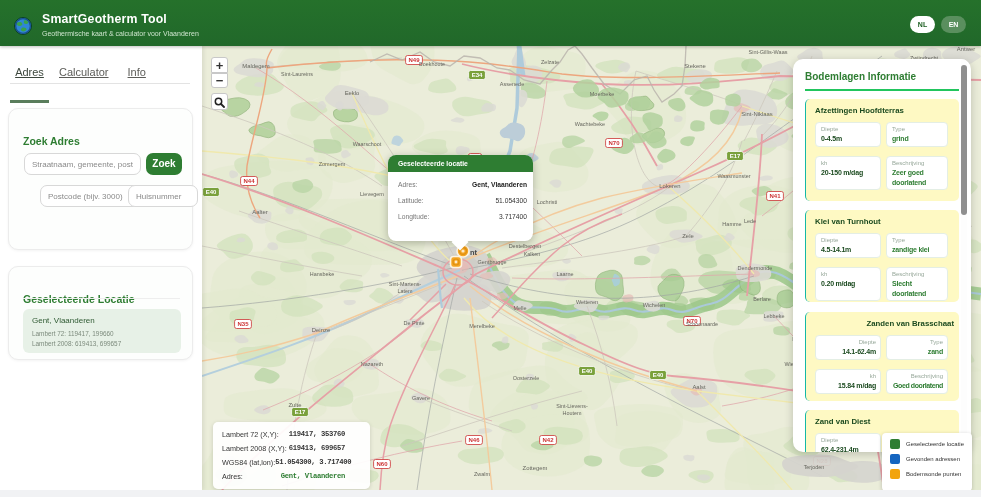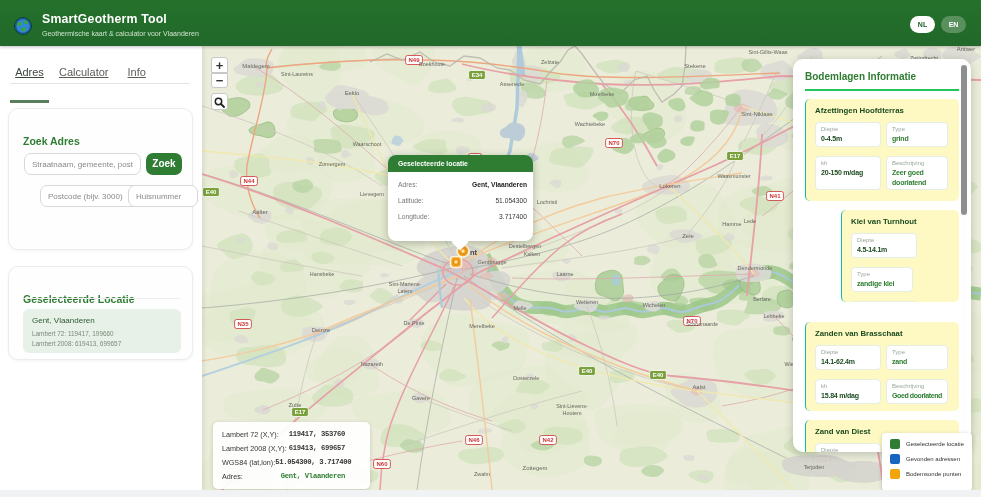--- a/index.html
+++ b/index.html
@@ -58,22 +58,22 @@
 #coords { position:absolute; left:11px; top:376px; width:157px; background:rgba(255,255,255,.93); border-radius:5px; padding:8px 9px 3px 9px; z-index:5; box-shadow:0 1px 4px rgba(0,0,0,.15); }
 .crow { display:flex; justify-content:space-between; font-size:7.2px; color:#333; margin:0 16px 5px 0; white-space:nowrap; }
 .crow .cv { font-family:"Liberation Mono",monospace; font-size:7.2px; font-weight:bold; color:#333; letter-spacing:-0.3px; }
 .crow .cg { color:#2e7d32; }
 
 
 #panel { position:absolute; left:591px; top:13px; width:178px; height:393px; background:#fff; border-radius:10px; box-shadow:0 2px 10px rgba(0,0,0,.2); z-index:6; padding:12px 12px 0 12px; overflow:hidden; }
 #panel h2 { font-size:10px; color:#2e7d32; font-weight:bold; padding-bottom:7px; border-bottom:2px solid #22c55e; }
 .layer { border-left:1px solid #14b8a6; background:#fef9c3; border-radius:5px; margin-top:8px; padding:7px 5px 6px 9px; overflow:hidden; }
 #panel .layer:nth-child(2) { height:102px; }
-#panel .layer:nth-child(3) { height:92px; margin-top:9px;margin-left:36px; }
-#panel .layer:nth-child(4) { height:89px; margin-top:20px; }
+#panel .layer:nth-child(3) { height:92px; margin-top:9px; }
+#panel .layer:nth-child(4) { height:89px; margin-top:10px;text-align:right; }
 #panel .layer:nth-child(5) { height:60px; margin-top:9px; }
 .layer h3 { font-size:7.8px; color:#1b4a1f; font-weight:bold; margin-bottom:7px; }
 .lgrid { display:flex; flex-wrap:wrap; gap:9px 5px; }
 .lbox { background:#fff; border:1px solid #e4eee4; border-radius:4px; padding:3px 4px 2px 5px; }
 .lbox:nth-child(odd) { width:66px; }
 .lbox:nth-child(even) { width:62px; }
 .lbox .ll { font-size:6px; color:#97a89a; margin-bottom:2px; }
 .lbox .lv { font-size:7px; color:#1b4a1f; font-weight:bold; line-height:1.4; letter-spacing:-0.2px; }
 .lbox .lvg { color:#2e7d32; }
 #pscroll { position:absolute; right:4px; top:0px; width:6px; height:393px; background:#fdfdfd; }

